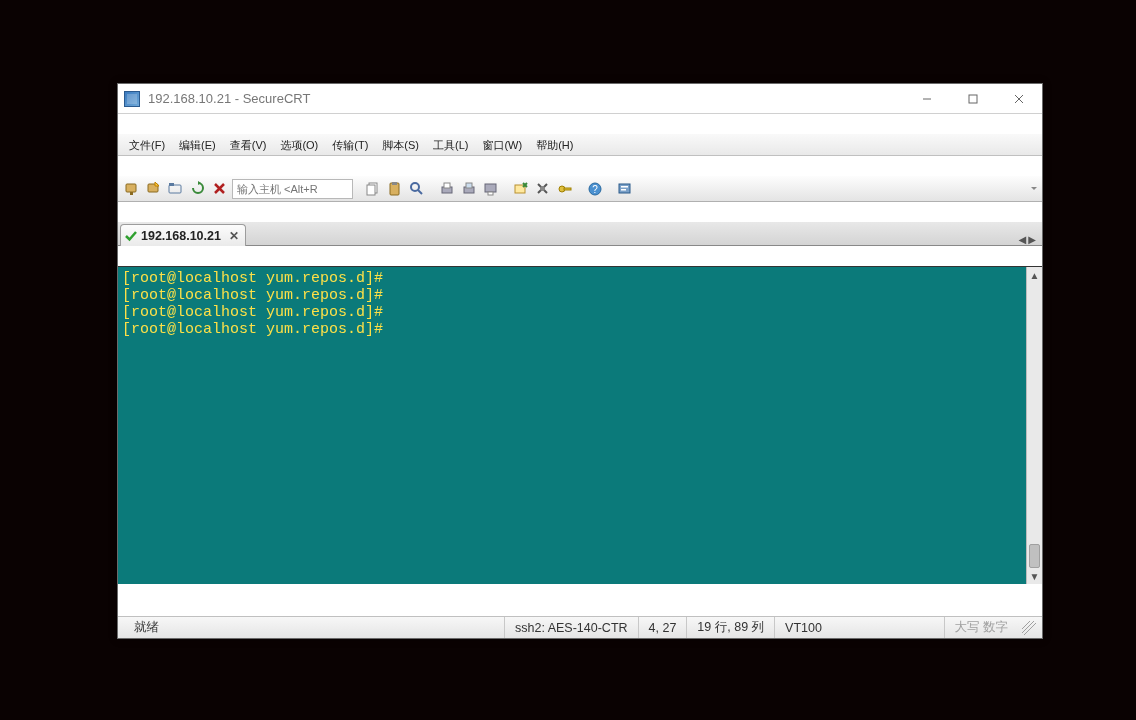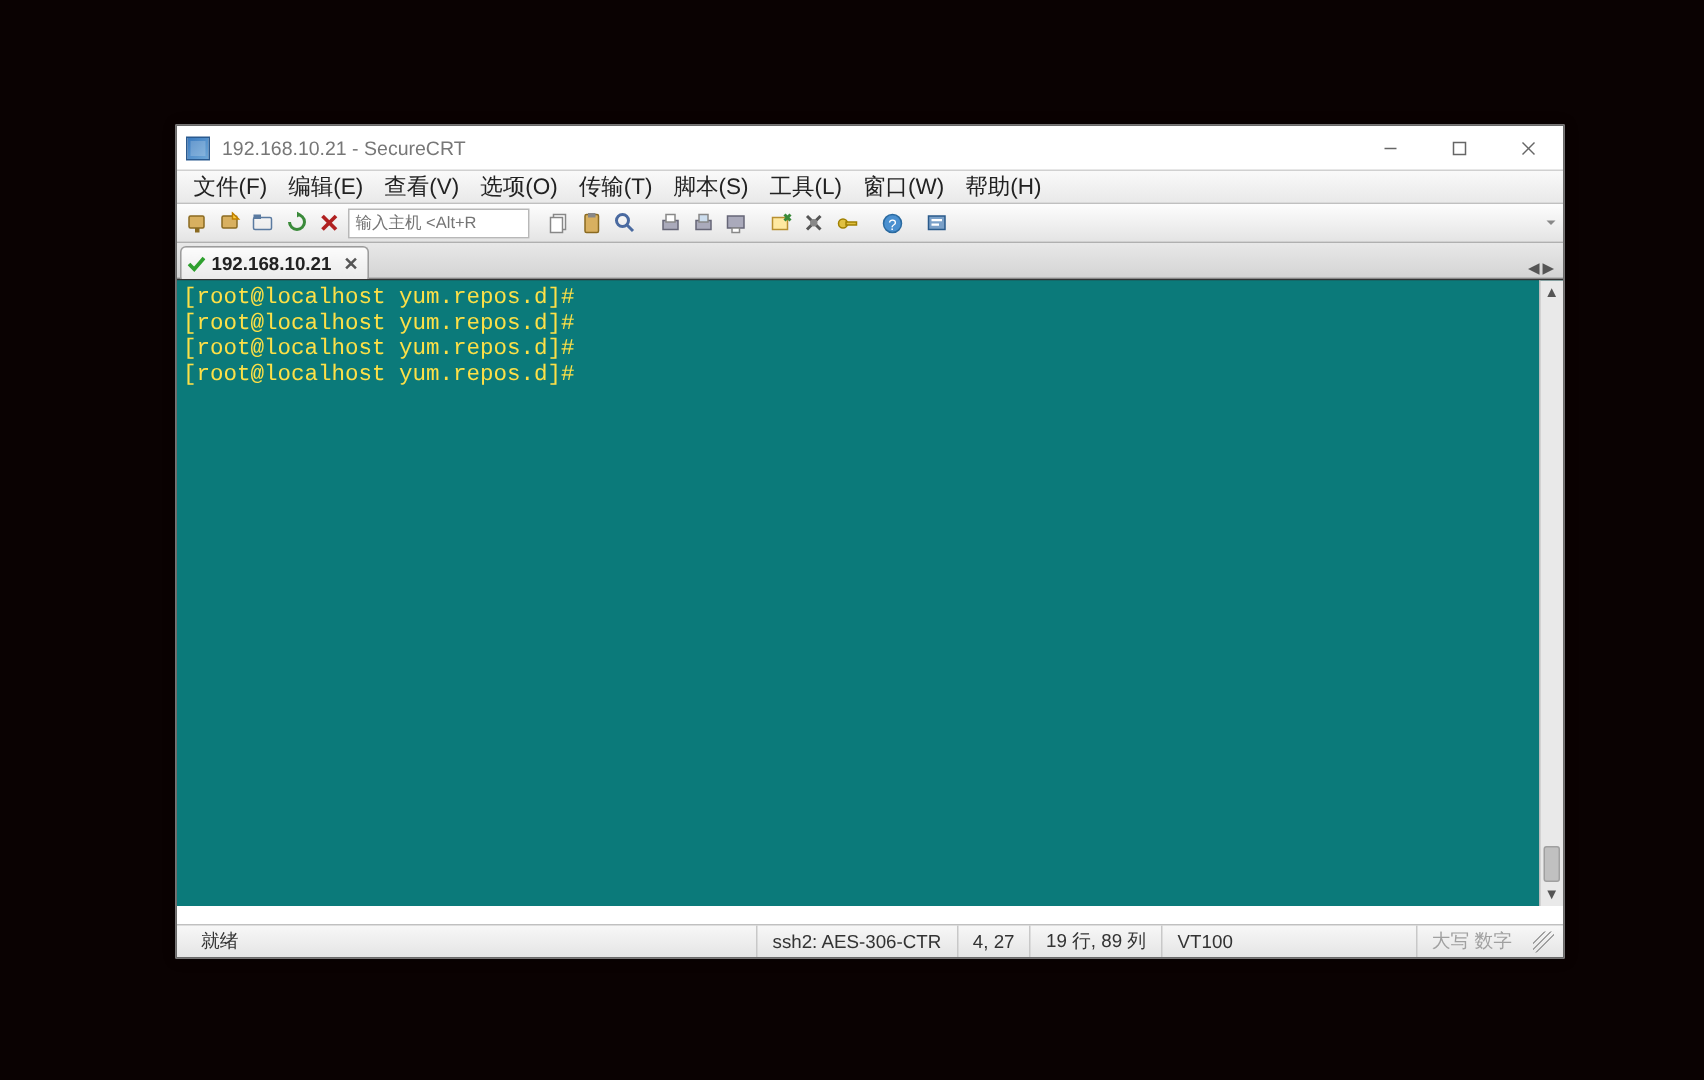--- a/index.html
+++ b/index.html
@@ -5,20 +5,21 @@
   * { box-sizing: border-box; margin: 0; padding: 0; }
   html, body { width: 1136px; height: 720px; background: #0a0202; font-family: "Microsoft YaHei", "Segoe UI", sans-serif; overflow: hidden; }
   .window {
     position: absolute;
     left: 117px; top: 83px;
     width: 926px; height: 556px;
     background: #fff;
     border: 1px solid #6a6a6a;
     display: flex; flex-direction: column;
     box-shadow: 0 0 8px rgba(0,0,0,0.3);
+    gap: 20px;
   }
   
   .titlebar {
     height: 30px;
     background: #fff;
     border-bottom: 1px solid #d0d0d0;
     display: flex; align-items: center;
     padding-left: 6px;
   }
   .titlebar .app-icon {
@@ -36,23 +37,23 @@
   .titlebar .win-btn {
     width: 46px; height: 30px;
     display: flex; align-items: center; justify-content: center;
     color: #666; font-size: 15px; font-weight: 300;
   }
   
   .menubar {
     height: 22px;
     background: linear-gradient(#f9f9f9,#e9e9e9);
     border-bottom: 1px solid #c0c0c0;
-    display: flex; align-items: center;
+    display: flex; align-items: flex-end;
     padding-left: 4px;
-    font-size: 15px;
+    font-size: 11px;
   }
   .menubar .menu-item { padding: 2px 7px; color: #222; }
   
   .toolbar {
     height: 26px;
     background: linear-gradient(#fdfdfd,#e4e4e4);
     border-bottom: 1px solid #b0b0b0;
     display: flex; align-items: center;
     padding: 0 4px;
     gap: 2px;
@@ -334,21 +335,21 @@
       <div class="arrow">▲</div>
       <div class="track">
         <div class="thumb"></div>
       </div>
       <div class="arrow">▼</div>
     </div>
   </div>
 
   <div class="statusbar">
     <span class="sb-cell first-cell">就绪</span>
-    <span class="sb-cell">ssh2: AES-306-CTR</span>
+    <span class="sb-cell">ssh2: AES-140-CTR</span>
     <span class="sb-cell">4,  27</span>
     <span class="sb-cell">19 行, 89 列</span>
     <span class="sb-cell">VT100</span>
     <span class="sb-fill"></span>
     <span class="sb-cell sb-caps">大写 数字</span>
     <span class="grip"></span>
   </div>
 
 </div>
 

